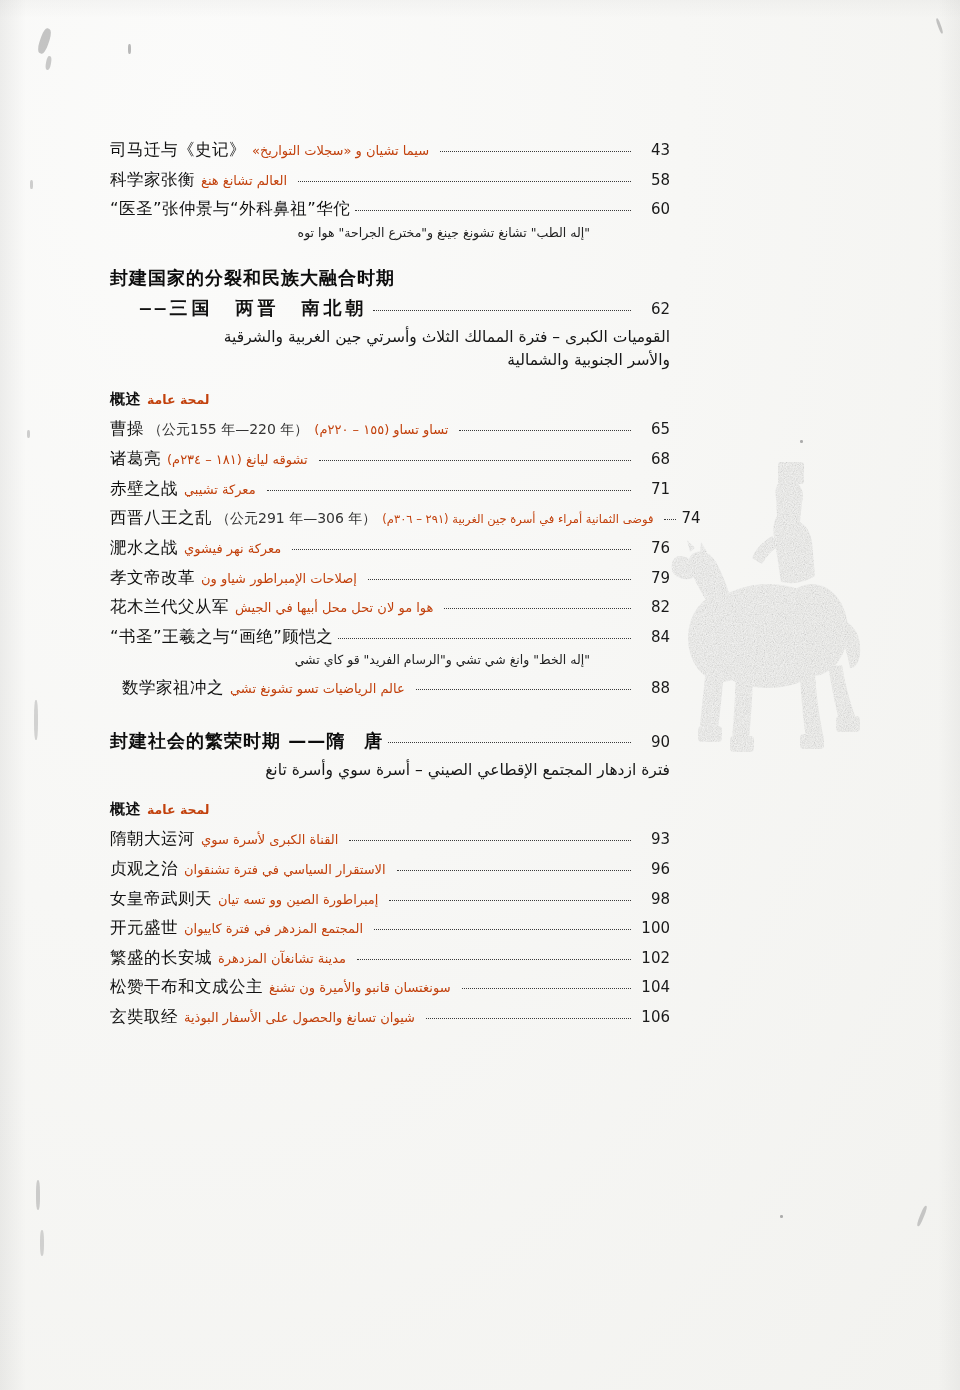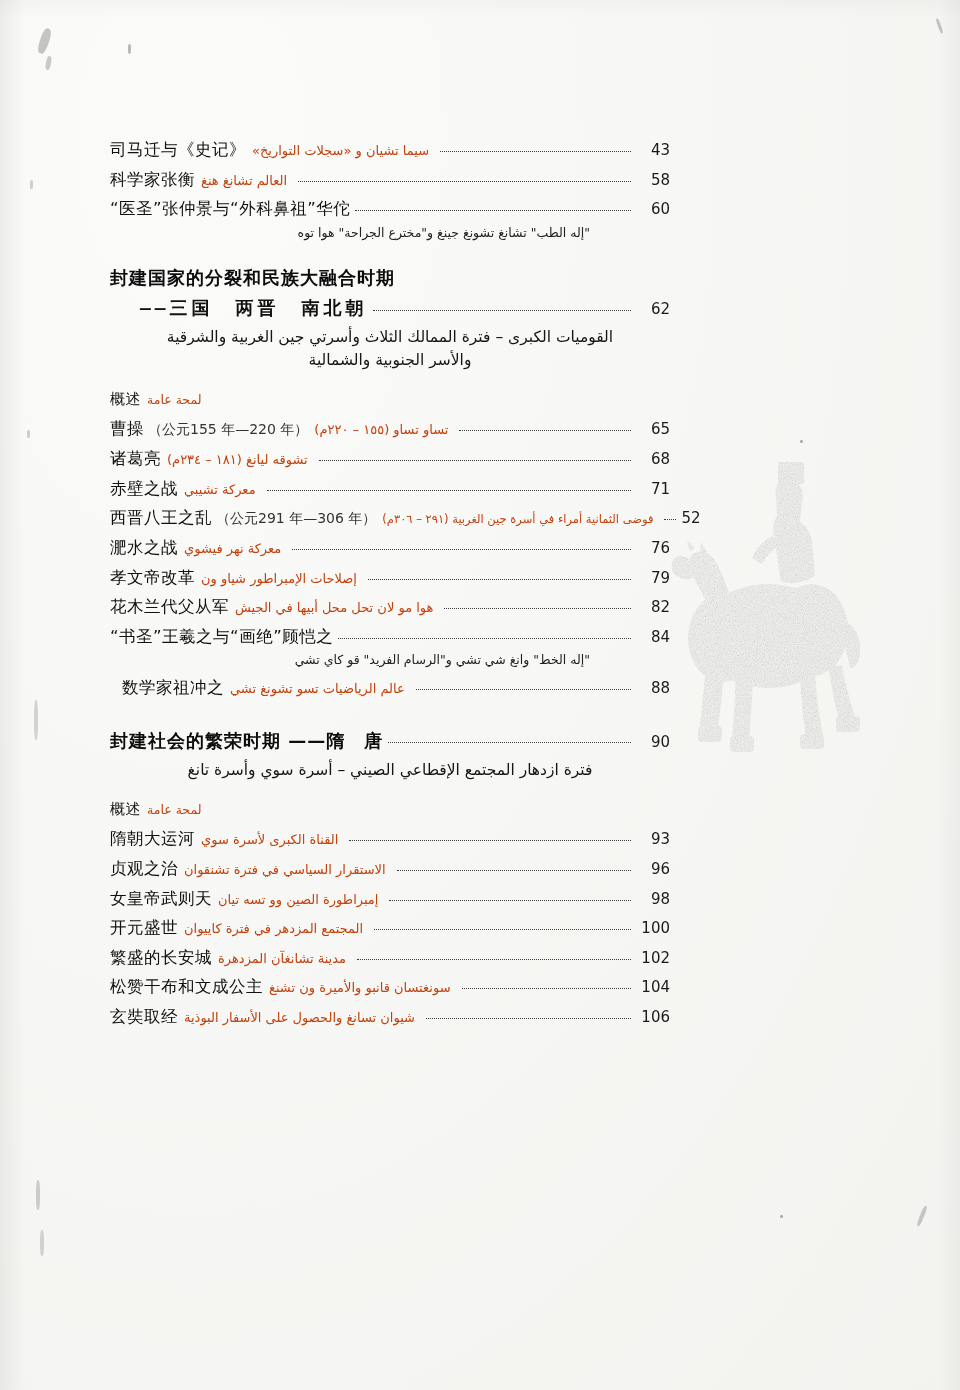--- a/index.html
+++ b/index.html
@@ -124,27 +124,28 @@
   }
   .sec-row2 .cn { font-size: 18px; font-weight: bold; letter-spacing: 4px; font-family: Liberation Mono, monospace; }
   .sec-ar {
     direction: rtl;
     text-align: right;
     font-size: 15.5px;
     color: #161616;
     margin-top: 6px;
     line-height: 1.5;
   }
-  .sec-ar .l2 { display:block;text-align:center; }
+  .sec-ar .l2 { display:block; }
 
   .overview {
     display: flex;
     align-items: baseline;
     margin-top: 18px;
     margin-bottom: 10px;
+    font-weight: bold;
   }
   .overview .cn { font-size: 15px; }
   .overview .ar { font-size: 12.5px; }
 
   .sec-inline {
     display: flex;
     align-items: baseline;
     margin-top: 30px;
   }
   .sec-inline .sec-cn { white-space: nowrap; }
@@ -240,21 +241,21 @@
     <span class="ar">معركة تشيبي</span>
     <span class="dots"></span>
     <span class="pg">71</span>
   </div>
 
   <div class="row">
     <span class="cn">西晋八王之乱</span>
     <span class="note">（公元291 年—306 年）</span>
     <span class="ar" style="font-size:11.5px">فوضى الثمانية أمراء في أسرة جين الغربية (٢٩١ – ٣٠٦م)</span>
     <span class="dots"></span>
-    <span class="pg">52</span>
+    <span class="pg">74</span>
   </div>
 
   <div class="row">
     <span class="cn">淝水之战</span>
     <span class="ar">معركة نهر فيشوي</span>
     <span class="dots"></span>
     <span class="pg">76</span>
   </div>
 
   <div class="row">

